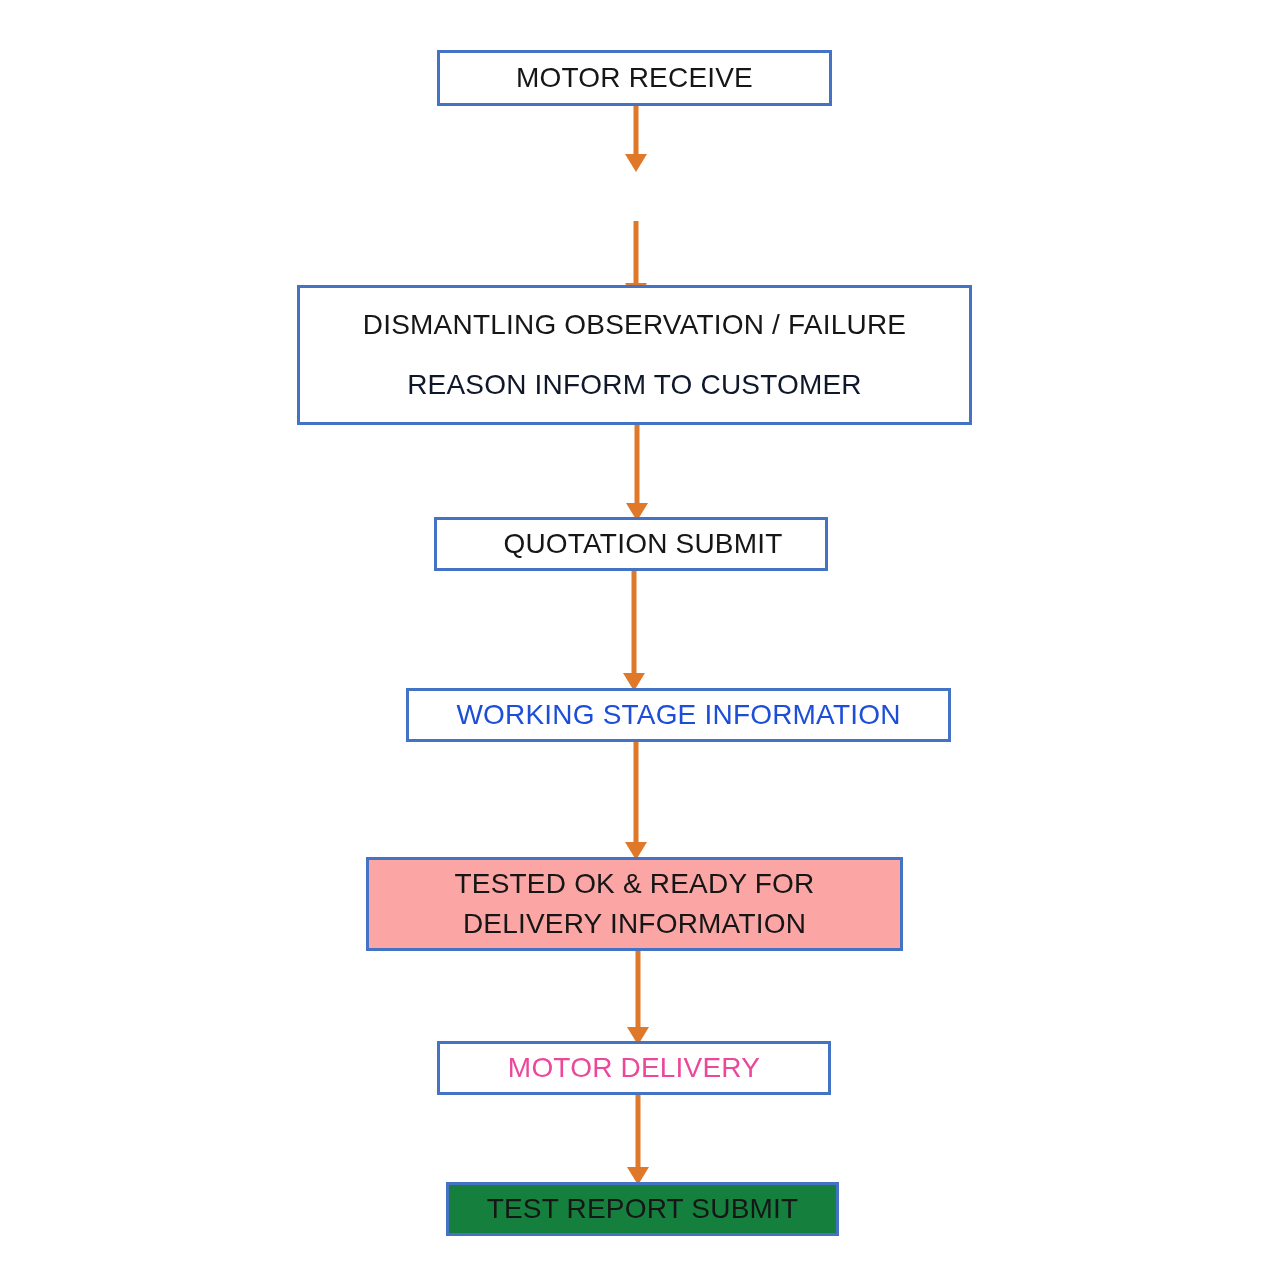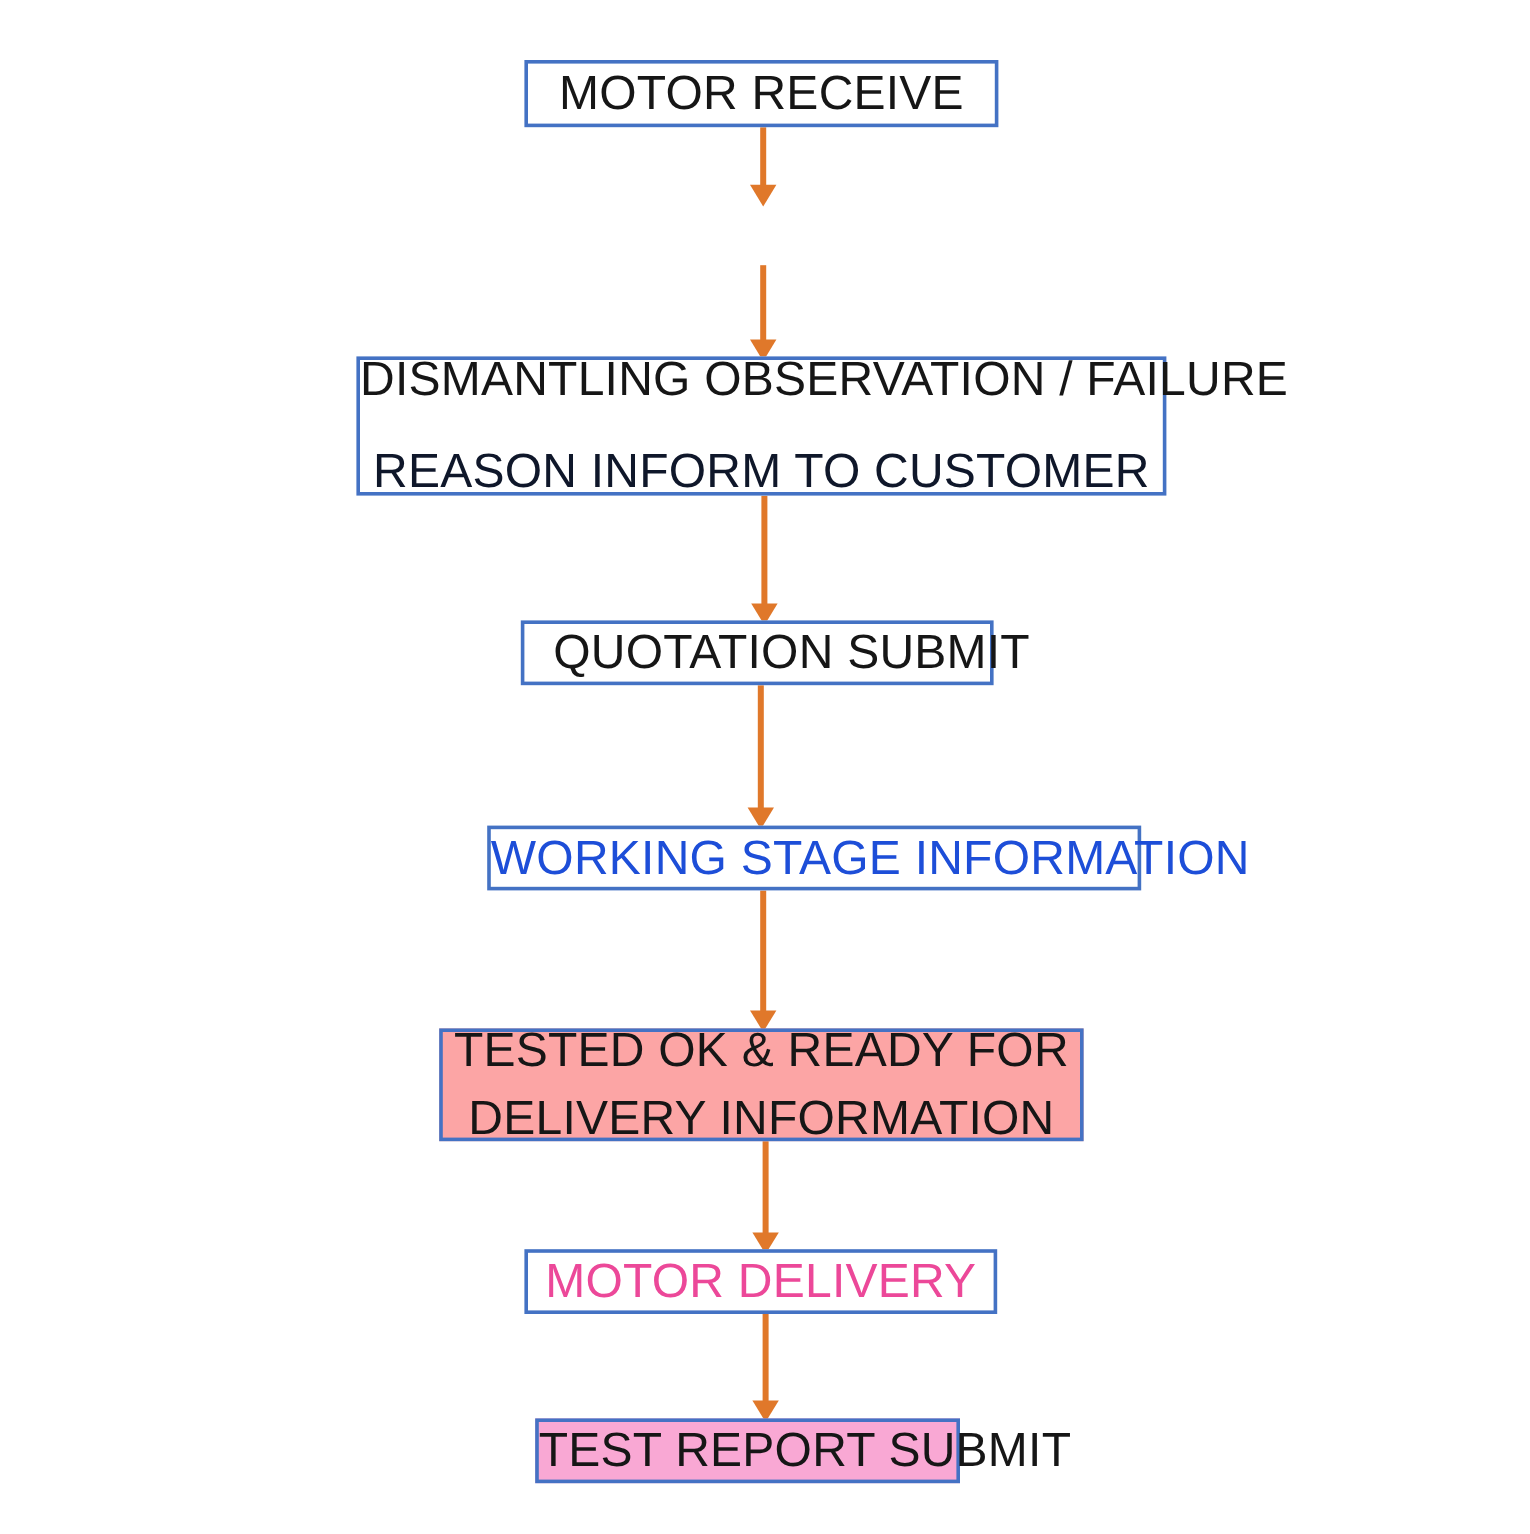--- a/index.html
+++ b/index.html
@@ -28,21 +28,21 @@
     align-items: center;
     justify-content: center;
     z-index: 3;
   }
   .flow-box .box-line {
     display: block;
     width: 100%;
     text-align: center;
     color: #161616;
     font-family: "Liberation Sans", sans-serif;
-    font-size: 40px;
+    font-size: 28px;
     font-weight: 400;
     line-height: 1.42;
     letter-spacing: 0.2px;
     white-space: nowrap;
   }
   .connector {
     position: absolute;
     z-index: 2;
   }
   .connector .shaft {
@@ -93,33 +93,33 @@
       <div class="shaft" style="height: 78px; background: rgb(224, 120, 42);"></div>
       <div class="head" style="top: 76px; border-top-color: rgb(224, 120, 42);"></div>
     </div>
     <div class="connector" style="left: 626px; top: 1092px; width: 24px; height: 93px;">
       <div class="shaft" style="height: 77px; background: rgb(224, 120, 42);"></div>
       <div class="head" style="top: 75px; border-top-color: rgb(224, 120, 42);"></div>
     </div>
     <div class="flow-box" style="left: 437px; top: 50px; width: 395px; height: 56px; border-color: rgb(68, 114, 196); background: rgb(255, 255, 255);">
       <span class="box-line" style="color: rgb(22, 22, 22);">MOTOR RECEIVE</span>
     </div>
-    <div class="flow-box" style="left: 297px; top: 297px; width: 675px; height: 116px; border-color: rgb(68, 114, 196); background: rgb(255, 255, 255);">
+    <div class="flow-box" style="left: 297px; top: 285px; width: 675px; height: 140px; border-color: rgb(68, 114, 196); background: rgb(255, 255, 255);">
       <span class="box-line" style="color: rgb(22, 22, 22);">DISMANTLING OBSERVATION / FAILURE</span>
       <span class="box-line" style="color: #0f172a; margin-top: 20px;">REASON INFORM TO CUSTOMER</span>
     </div>
     <div class="flow-box" style="left: 434px; top: 517px; width: 394px; height: 54px; border-color: rgb(68, 114, 196); background: rgb(255, 255, 255); padding-left: 24px;">
       <span class="box-line" style="color: rgb(22, 22, 22);">QUOTATION SUBMIT</span>
     </div>
     <div class="flow-box" style="left: 406px; top: 688px; width: 545px; height: 54px; border-color: rgb(68, 114, 196); background: rgb(255, 255, 255);">
       <span class="box-line" style="color: #1d4ed8;">WORKING STAGE INFORMATION</span>
     </div>
     <div class="flow-box" style="left: 366px; top: 857px; width: 537px; height: 94px; border-color: rgb(68, 114, 196); background: #fca5a5;">
       <span class="box-line" style="color: rgb(22, 22, 22);">TESTED OK &amp; READY FOR</span>
       <span class="box-line" style="color: rgb(22, 22, 22);">DELIVERY INFORMATION</span>
     </div>
     <div class="flow-box" style="left: 437px; top: 1041px; width: 394px; height: 54px; border-color: rgb(68, 114, 196); background: rgb(255, 255, 255);">
       <span class="box-line" style="color: #ec4899;">MOTOR DELIVERY</span>
     </div>
-    <div class="flow-box" style="left: 446px; top: 1182px; width: 354px; height: 54px; border-color: rgb(68, 114, 196); background: #f9a8d4;">
+    <div class="flow-box" style="left: 446px; top: 1182px; width: 393px; height: 54px; border-color: rgb(68, 114, 196); background: #15803d;">
       <span class="box-line" style="color: rgb(22, 22, 22);">TEST REPORT SUBMIT</span>
     </div>
   </div>
 
 </body></html>

